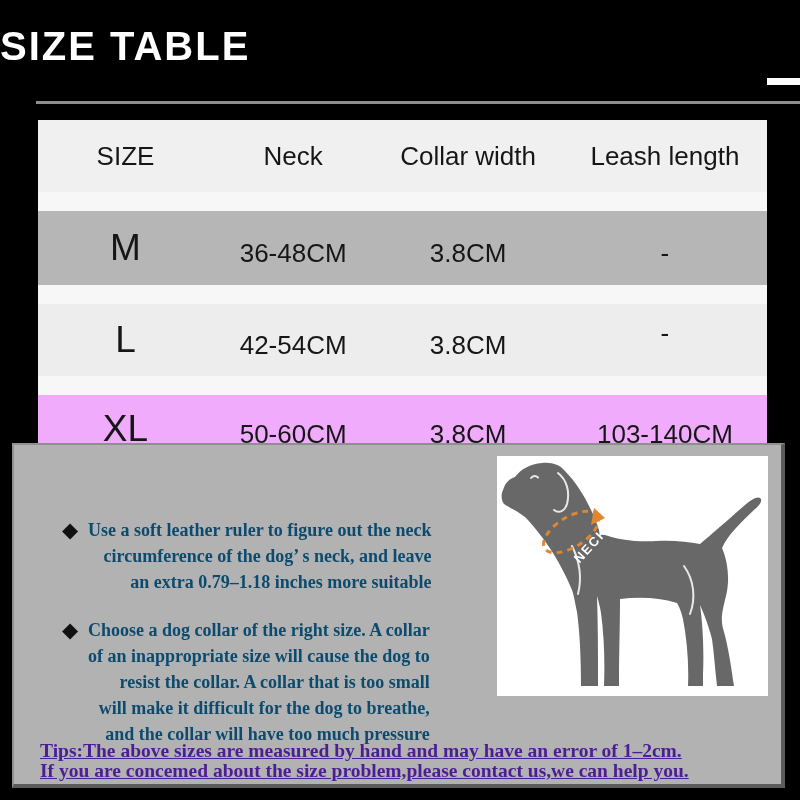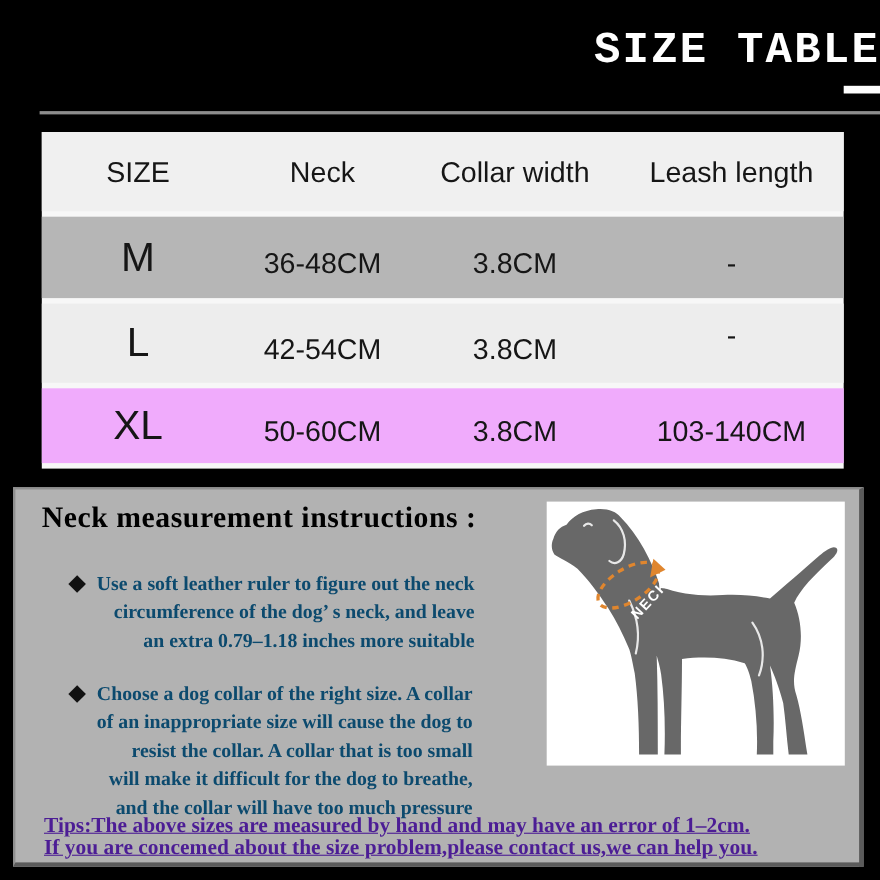--- a/index.html
+++ b/index.html
@@ -7,39 +7,39 @@
     width:800px; height:800px;
     background:#000;
     font-family:"Liberation Sans", sans-serif;
     position:relative; overflow:hidden;
   }
   .page { position:relative; width:800px; height:800px; }
 
   
   .page-title {
     position:absolute; top:24px; left:0; width:100%;
-    text-align:right;
-    font-family:Liberation Mono, monospace;
+    text-align:left;
+    font-family:Liberation Sans, sans-serif;
     font-weight:bold; font-size:40px; letter-spacing:2px;
     color:#fff;
   }
   .title-dash {
     position:absolute; top:78px; right:0;
     width:33px; height:7px; background:#fdfdfd;
   }
   .title-rule {
     position:absolute; top:101px; left:36px; right:0;
     height:3px; background:#8d8d8d;
   }
 
   
   .size-table {
     position:absolute; left:38px; top:120px; width:729px;
     background:#f7f7f7;
-    display:flex; flex-direction:column; gap:5px;
+    display:flex; flex-direction:column; gap:19px;
     padding-bottom:5px;
   }
   .trow { display:flex; align-items:center; }
   .trow.header  { height:72px; background:#f0f0f0; }
   .trow.row-m   { height:74px; background:#b6b6b6; }
   .trow.row-l   { height:72px; background:#ededed; }
   .trow.row-xl  { height:68px; background:#f0abfc; }
   .cell { text-align:center; color:#161616; }
   .c1 { width:24%; } .c2 { width:22%; } .c3 { width:26%; } .c4 { width:28%; }
   .header .cell { font-size:26px; }
@@ -121,21 +121,20 @@
     </div>
     <div class="trow row-xl">
       <div class="cell c1 size-cell">XL</div>
       <div class="cell c2 val-cell">50-60CM</div>
       <div class="cell c3 val-cell">3.8CM</div>
       <div class="cell c4 val-cell">103-140CM</div>
     </div>
   </div>
 
   <div class="panel">
-    <div class="panel-title">Neck measurement instructions :</div>
 
     <div class="bullets">
       <div class="bullet">
         <span class="bullet-icon">◆</span>
         <span class="bullet-text">Use a soft leather ruler to figure out the neck
 circumference of the dog’ s neck, and leave
 an extra 0.79–1.18 inches more suitable</span>
       </div>
       <div class="bullet">
         <span class="bullet-icon">◆</span>

